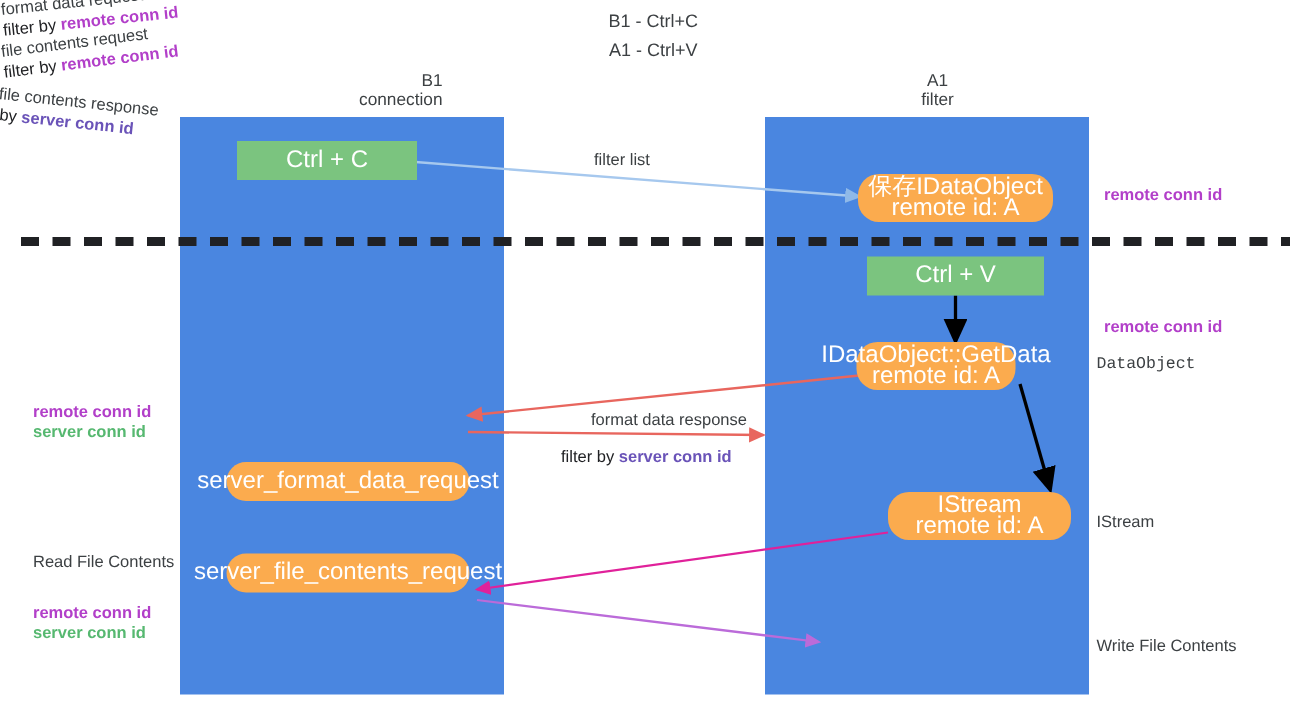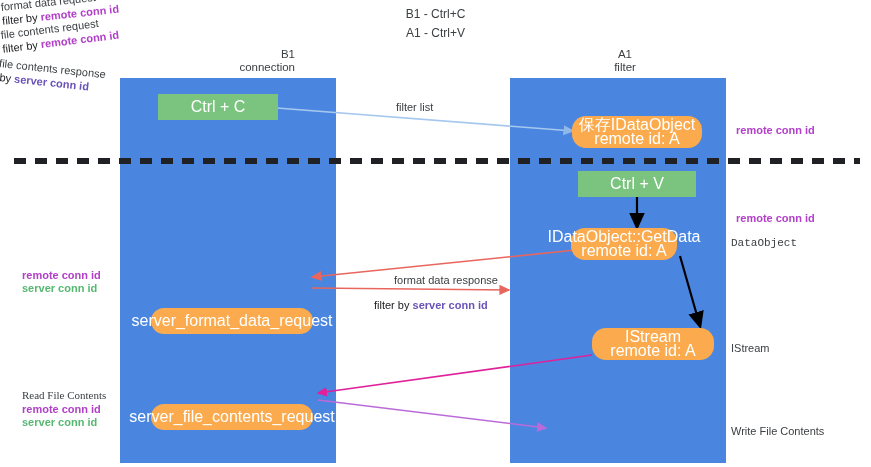--- a/index.html
+++ b/index.html
@@ -119,21 +119,21 @@
 
   <div class="node orange" style="left:571px;top:228px;width:106px;height:32px;">IDataObject::GetData
 remote id: A</div>
 
   <div class="node orange" style="left:151px;top:268px;width:162px;height:26px;margin-top:40px;">server_format_data_request</div>
 
 
   <div class="node orange" style="left:592px;top:328px;width:122px;height:32px;">IStream
 remote id: A</div>
 
-  <div class="node orange" style="left:151px;top:404px;width:162px;height:26px;">server_file_contents_request</div>
+  <div class="node orange" style="left:151px;top:369px;width:162px;height:26px;">server_file_contents_request</div>
 
 
   <div class="ann dark" style="left:396px;top:100px;">filter list</div>
 
   <div class="rot" style="left:388px;top:218px;transform:rotate(-6deg);">
     <div class="ann dark" style="position:static;">format data request</div>
     <div class="ann mixed" style="position:static;"><span>filter by </span><b class="p">remote conn id</b></div>
   </div>
 
   <div class="ann dark" style="left:394px;top:273px;">format data response</div>
@@ -151,17 +151,17 @@
 
   <div class="ann purple" style="left:736px;top:123px;">remote conn id</div>
   <div class="ann purple" style="left:736px;top:211px;">remote conn id</div>
   <div class="ann dark" style="left:731px;top:236px;font-family:Liberation Mono, monospace;">DataObject</div>
   <div class="ann dark" style="left:731px;top:341px;">IStream</div>
   <div class="ann dark" style="left:731px;top:424px;">Write File Contents</div>
 
   <div class="ann purple" style="left:22px;top:268px;">remote conn id</div>
   <div class="ann green" style="left:22px;top:281px;">server conn id</div>
 
-  <div class="ann dark" style="left:22px;top:388px;font-family:Liberation Serif, serif;">Read File Contents</div>
+  <div class="ann dark" style="left:22px;top:368px;">Read File Contents</div>
   <div class="ann purple" style="left:22px;top:402px;">remote conn id</div>
   <div class="ann green" style="left:22px;top:415px;">server conn id</div>
 
 </div>
 
 </body></html>

